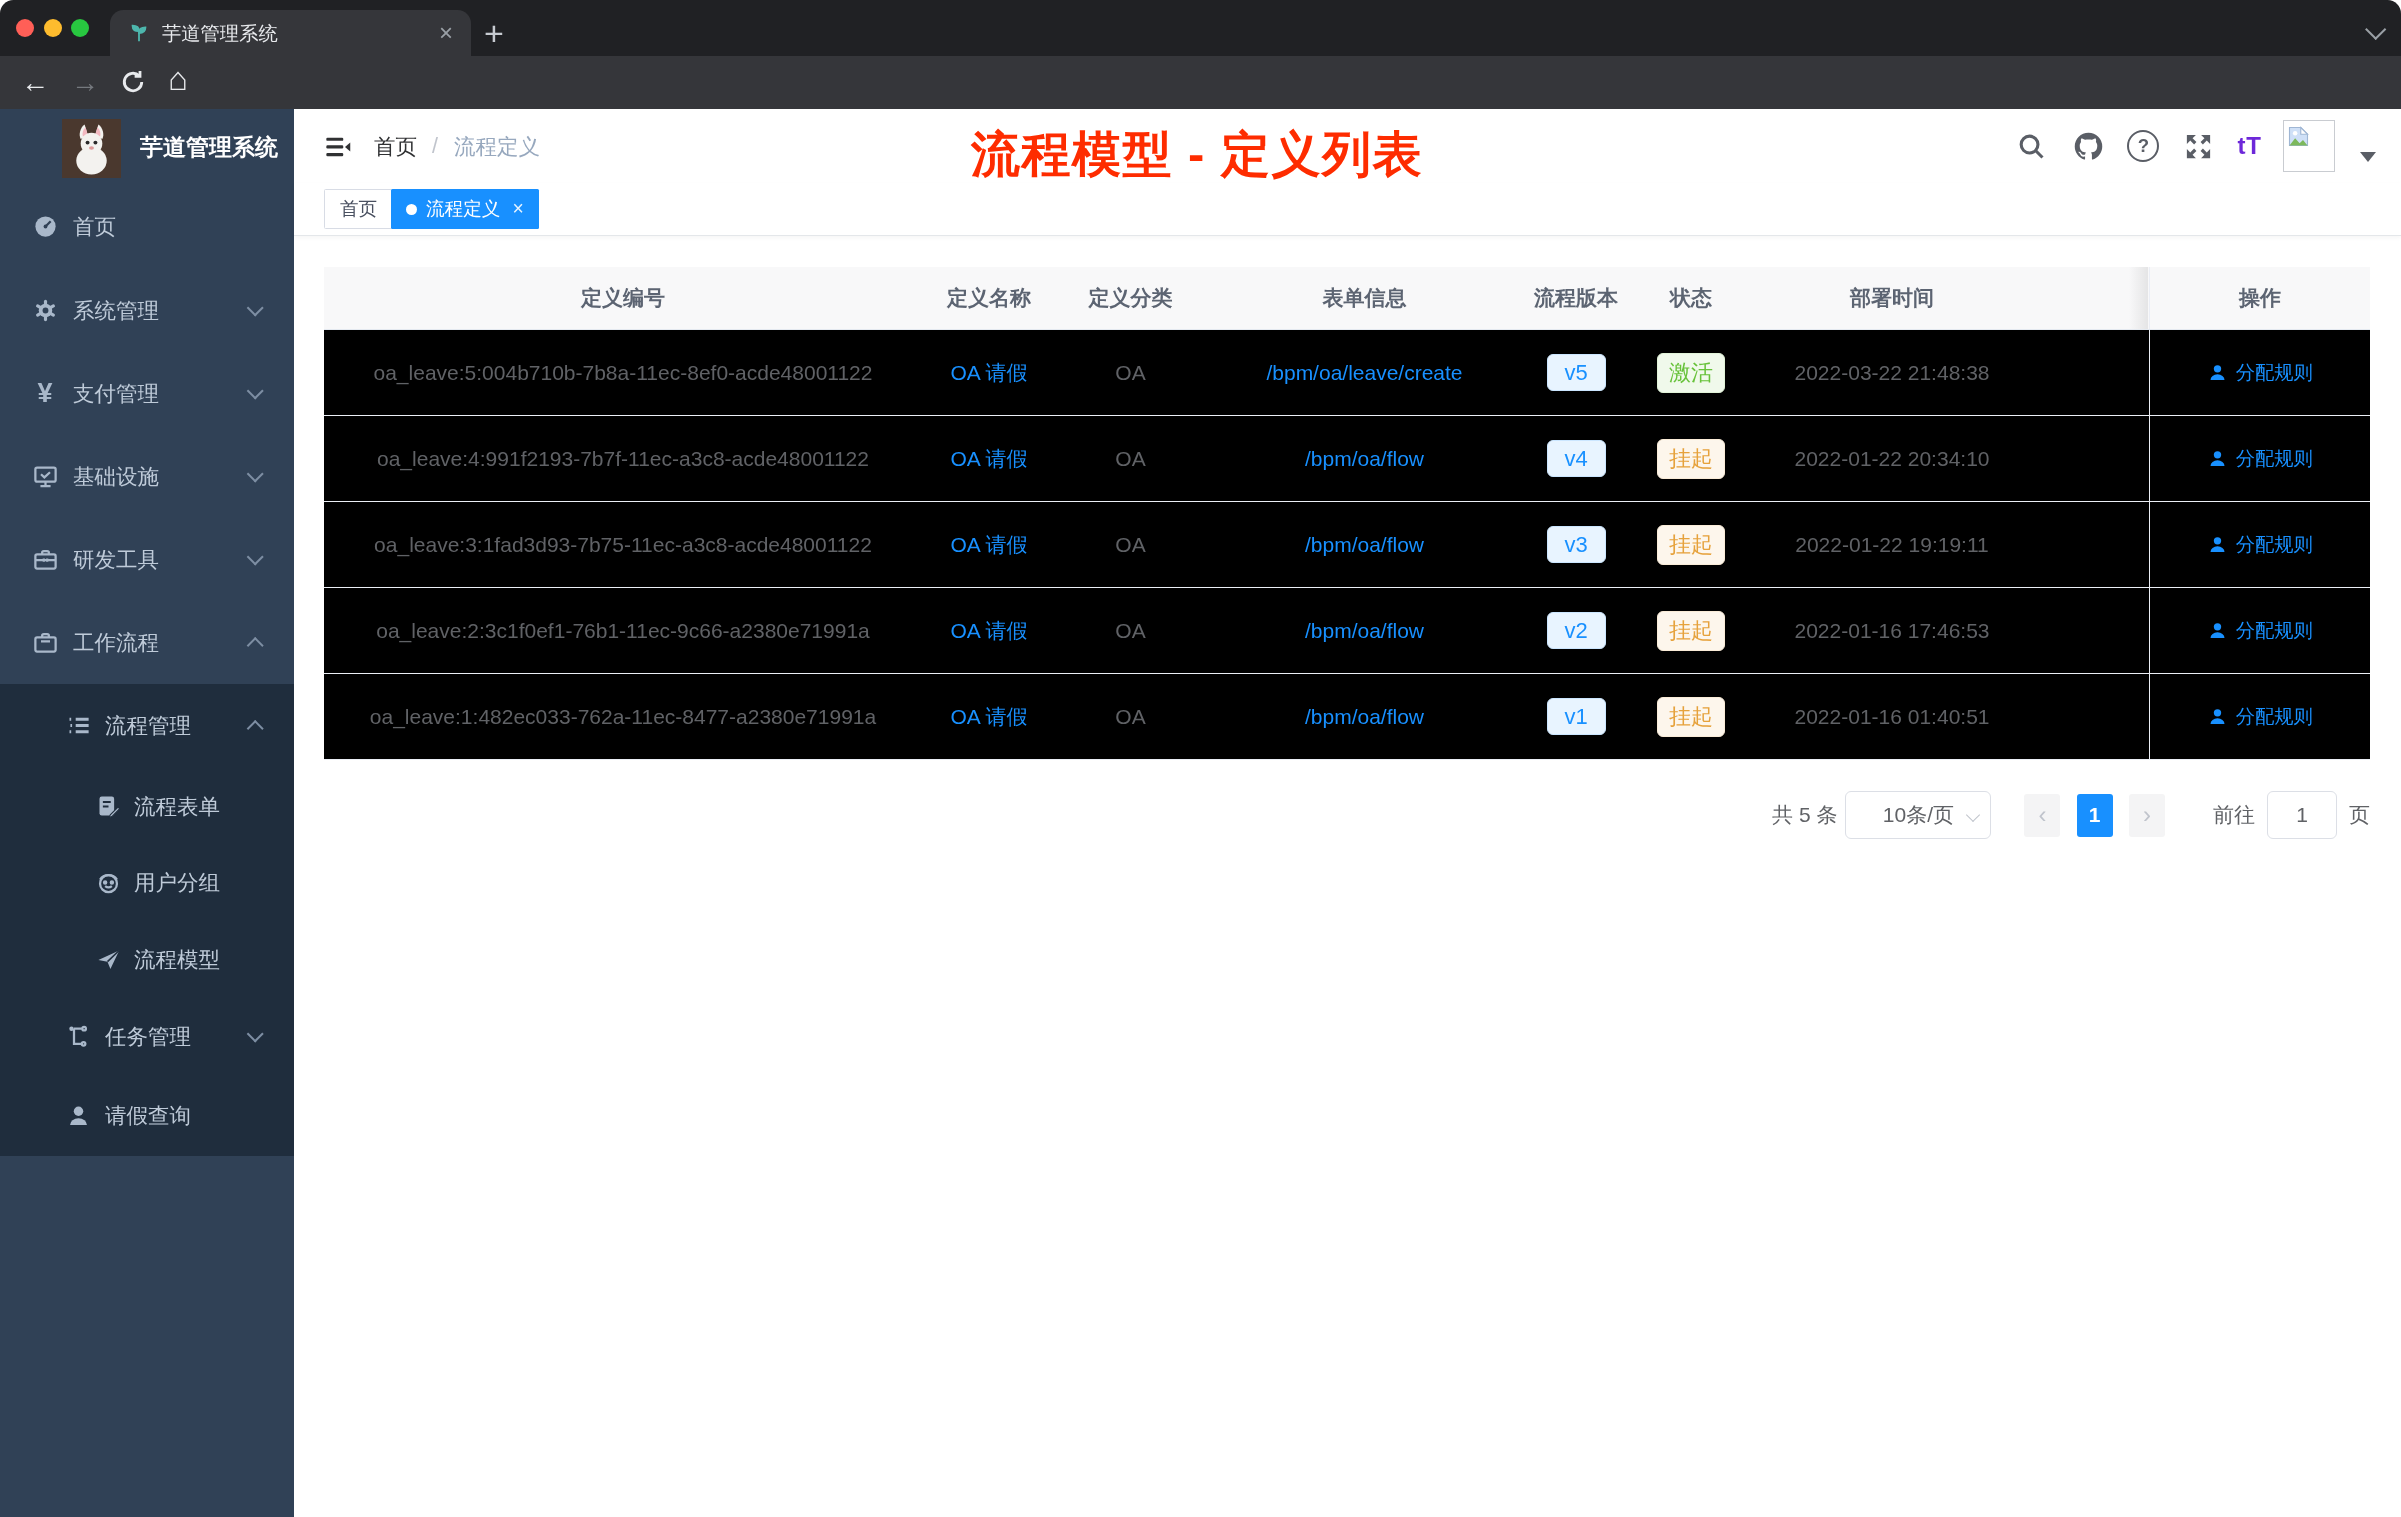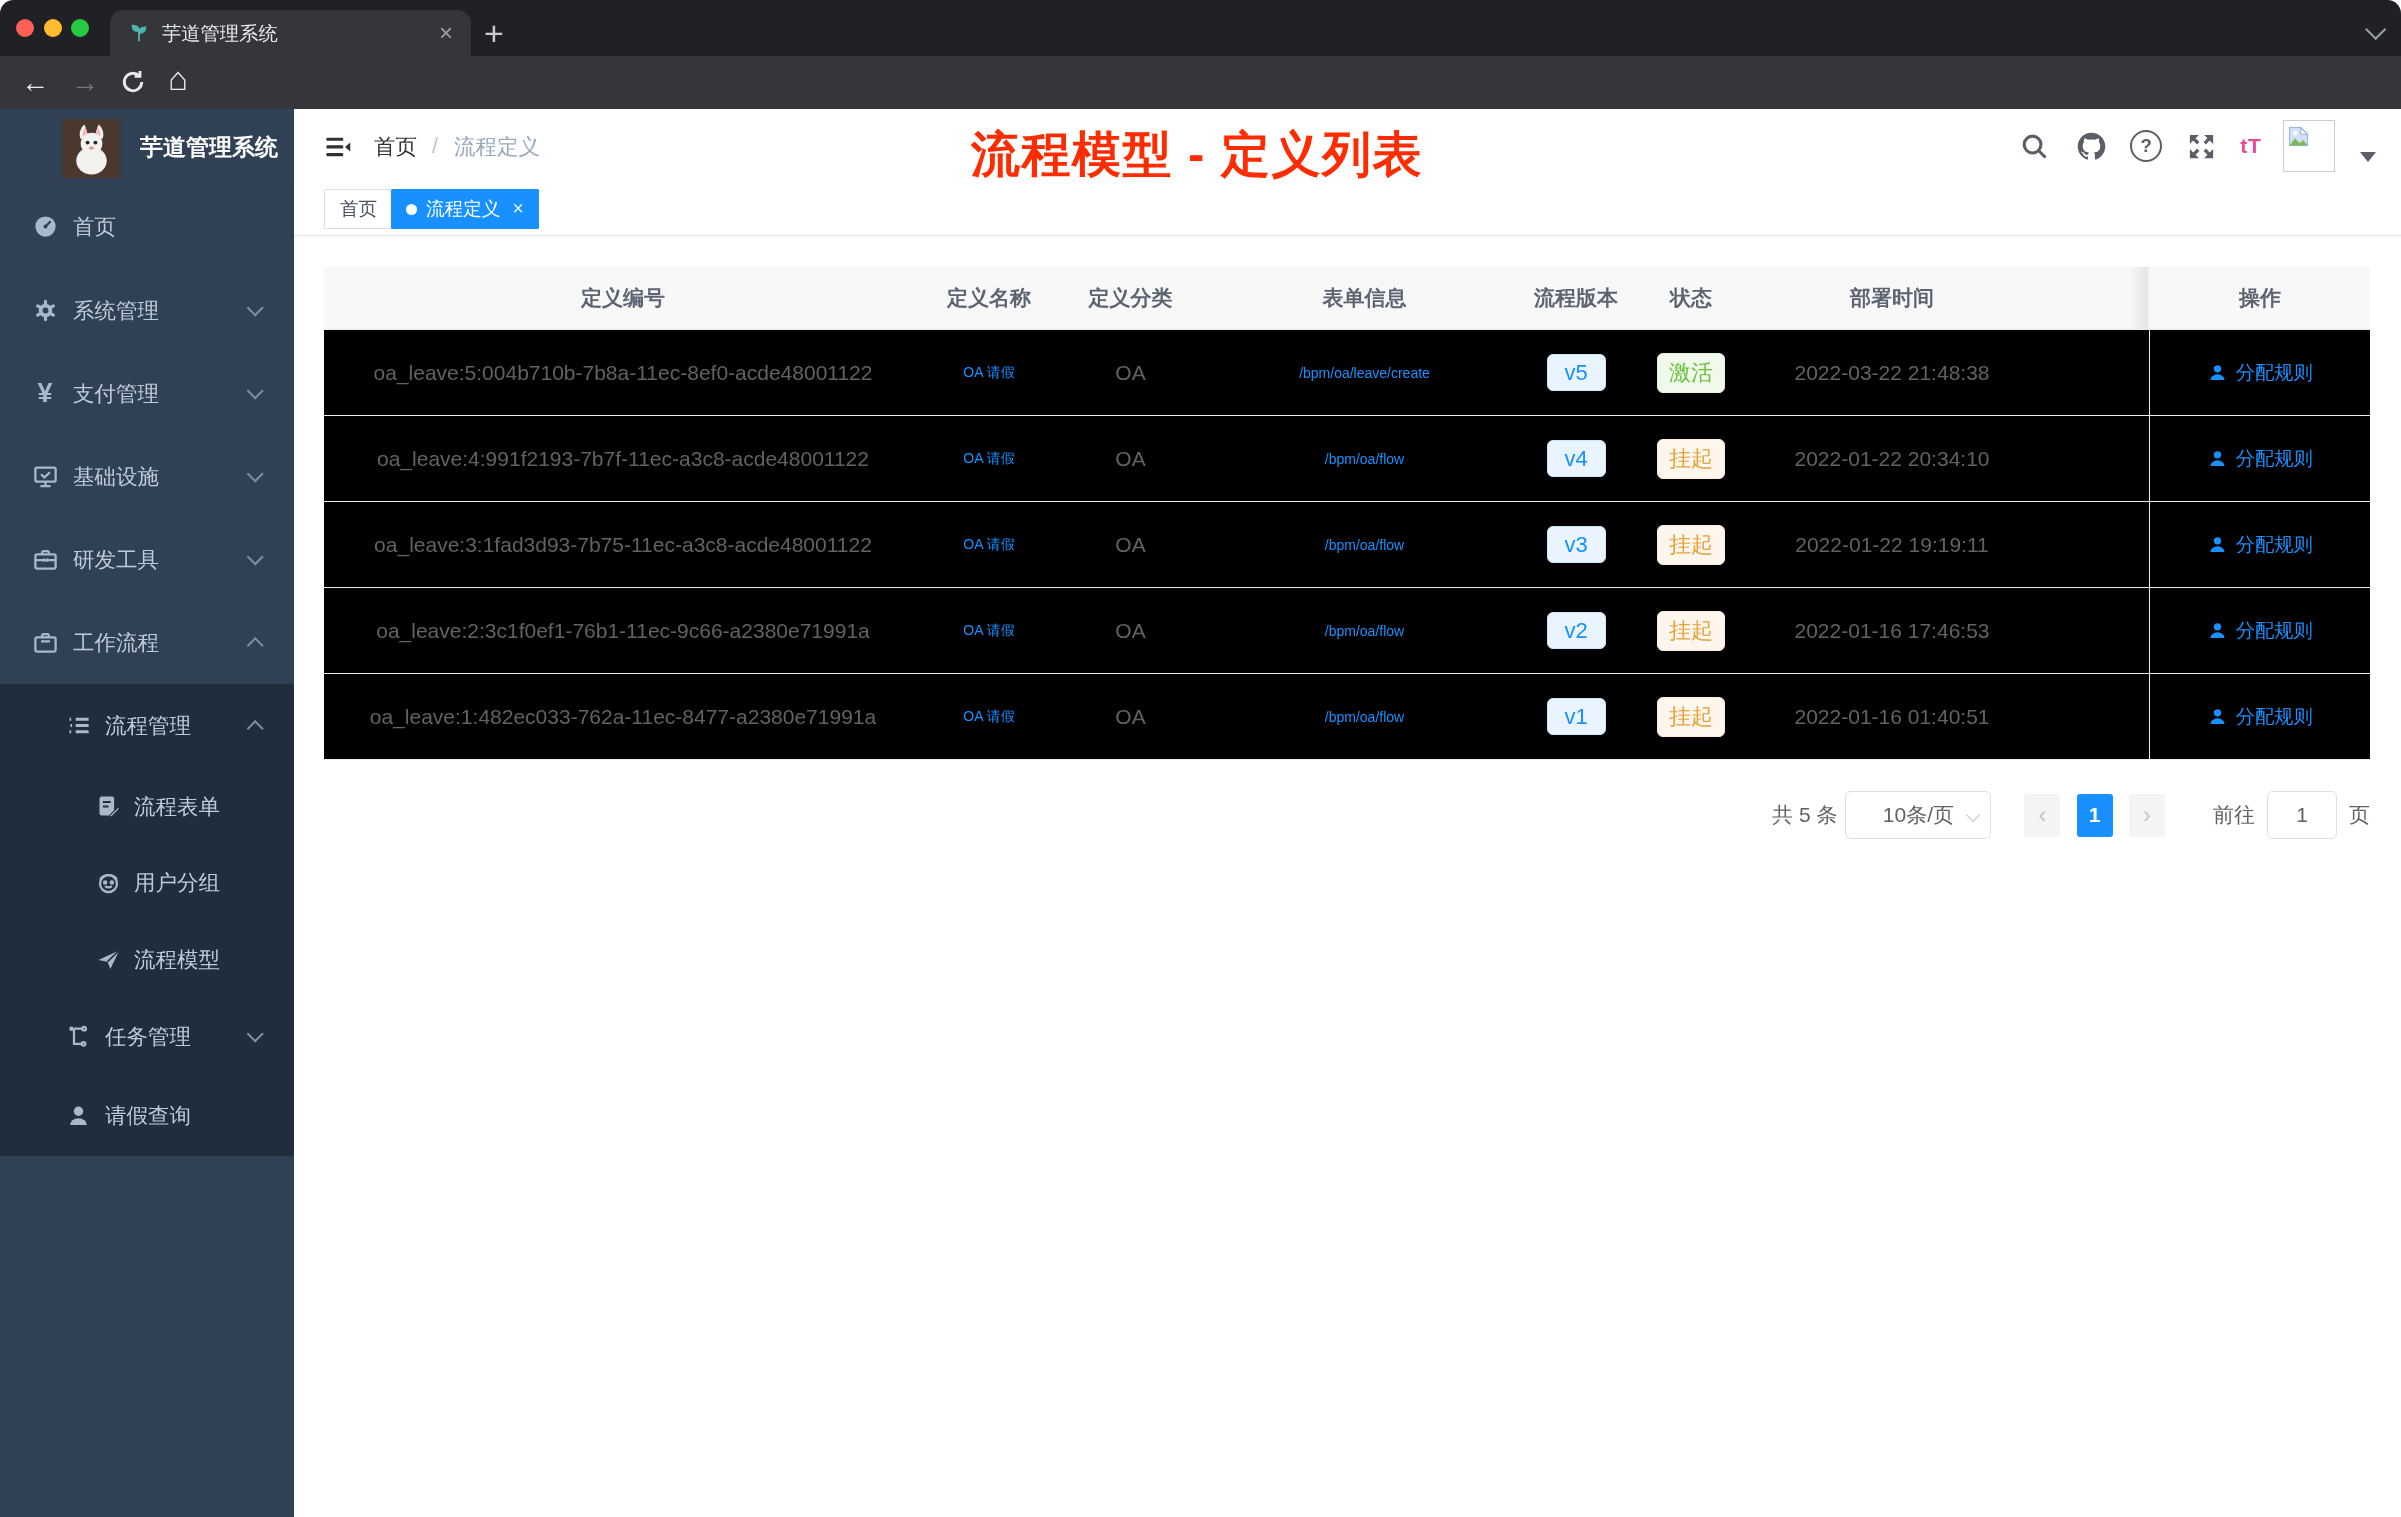--- a/index.html
+++ b/index.html
@@ -50,21 +50,21 @@
   .chev.down{transform:rotate(45deg);margin-top:-4.5px;}
   .chev.up{transform:rotate(-135deg);margin-top:6px;}
   .yen-glyph{font-size:27px;font-weight:bold;color:#a9b8ca;line-height:1;}
 
   
   .navbar{position:absolute;left:294px;top:109px;width:2107px;height:74px;background:#fff;}
   .crumb{position:absolute;top:0;height:74px;display:flex;align-items:center;font-size:21.5px;white-space:nowrap;}
   .nav-icons{position:absolute;right:25px;top:0;height:74px;display:flex;align-items:center;gap:21px;color:#5a5e66;}
   .nicon{width:36px;height:36px;display:flex;align-items:center;justify-content:center;color:#5a5e66;}
   .help-circle{width:28px;height:28px;border:2.2px solid #5a5e66;border-radius:50%;display:flex;align-items:center;justify-content:center;font-size:18.6px;font-weight:bold;color:#5a5e66;}
-  .fontsize-glyph{font-size:21px;font-weight:bold;color:#ec4899;letter-spacing:0.7px;}
+  .fontsize-glyph{font-size:24px;font-weight:bold;color:#6d28d9;letter-spacing:0.7px;}
   .avatar-box{width:52px;height:52px;border:1.5px solid #c9ccd1;background:#fff;box-sizing:border-box;position:relative;}
   .avatar-caret{width:0;height:0;border-left:8.2px solid transparent;border-right:8.2px solid transparent;border-top:10.4px solid #5a5e66;margin-left:4.5px;margin-top:22px;}
   .overlay-title{position:absolute;left:971px;top:122px;font-size:49px;font-weight:bold;color:#fe2c00;letter-spacing:1.5px;z-index:50;pointer-events:none;white-space:nowrap;}
 
   
   .tagsbar{position:absolute;left:294px;top:183px;width:2107px;height:52px;background:#fff;border-bottom:1.5px solid #e4e7ea;box-shadow:0 1.5px 4.5px rgba(0,0,0,0.04);}
   .tag{position:absolute;top:6px;height:40px;display:flex;align-items:center;padding:0 15px;box-sizing:border-box;font-size:18.6px;border-radius:1.5px;cursor:pointer;}
   .tag.plain{left:30px;border:1.5px solid #d8dce5;background:#fff;color:#495060;}
   .tag.active{left:97px;background:#1890ff;color:#fff;}
   .tag-dot{width:11px;height:11px;border-radius:50%;background:#fff;margin-right:9px;}
@@ -74,21 +74,21 @@
   .tablewrap{position:absolute;left:324px;top:267px;width:2046px;}
   .t-head{display:flex;height:62px;background:#f8f8f9;border-bottom:1.5px solid #e4e9f0;align-items:center;}
   .t-head .t-cell{color:#5c6472;font-weight:bold;font-size:21px;}
   .t-row{display:flex;height:85px;background:#000000;border-bottom:1.5px solid #ebeef5;align-items:flex-end;}
   .t-cell{display:flex;align-items:center;justify-content:center;box-sizing:border-box;height:100%;}
   .c0{width:598px;}.c1{width:134px;}.c2{width:149px;}.c3{width:319px;}
   .c4{width:104px;}.c5{width:126px;}.c6{width:395px;padding-right:119px;}
   .c7{width:221px;position:relative;border-left:1.5px solid #ebeef5;}
   .c7::before{content:"";position:absolute;left:-21px;top:0;bottom:0;width:19.3px;background:linear-gradient(to left,rgba(0,0,0,0.08),rgba(0,0,0,0));}
   .cell-text{color:#606266;font-size:21px;}
-  .link{color:#1890ff;font-size:14px;cursor:pointer;}
+  .link{color:#1890ff;font-size:21px;cursor:pointer;}
   .badge{display:inline-flex;align-items:center;justify-content:center;height:37px;min-width:59px;padding:0 10.4px;border-radius:6px;font-size:22px;box-sizing:border-box;}
   .badge.ver{background:#e8f4ff;border:1.5px solid #cbe6ff;color:#1890ff;}
   .badge.success{background:#f0f9eb;border:1.5px solid #e1f3d8;color:#67c23a;min-width:68px;height:40px;}
   .badge.warning{background:#fdf6ec;border:1.5px solid #faecd8;color:#e6a23c;min-width:68px;height:40px;}
   .action-link{display:inline-flex;align-items:center;gap:7.4px;color:#1890ff;font-size:19.3px;cursor:pointer;}
 
   
   .pager{position:absolute;left:324px;top:789px;width:2046px;height:52px;display:flex;align-items:center;justify-content:flex-end;color:#606266;font-size:21px;}
   .pg-total{margin-right:8px;text-align:center;}
   .pg-select{width:146px;height:48px;border:1.5px solid #dcdfe6;border-radius:6px;box-sizing:border-box;display:flex;align-items:center;justify-content:center;position:relative;color:#606266;cursor:pointer;}

